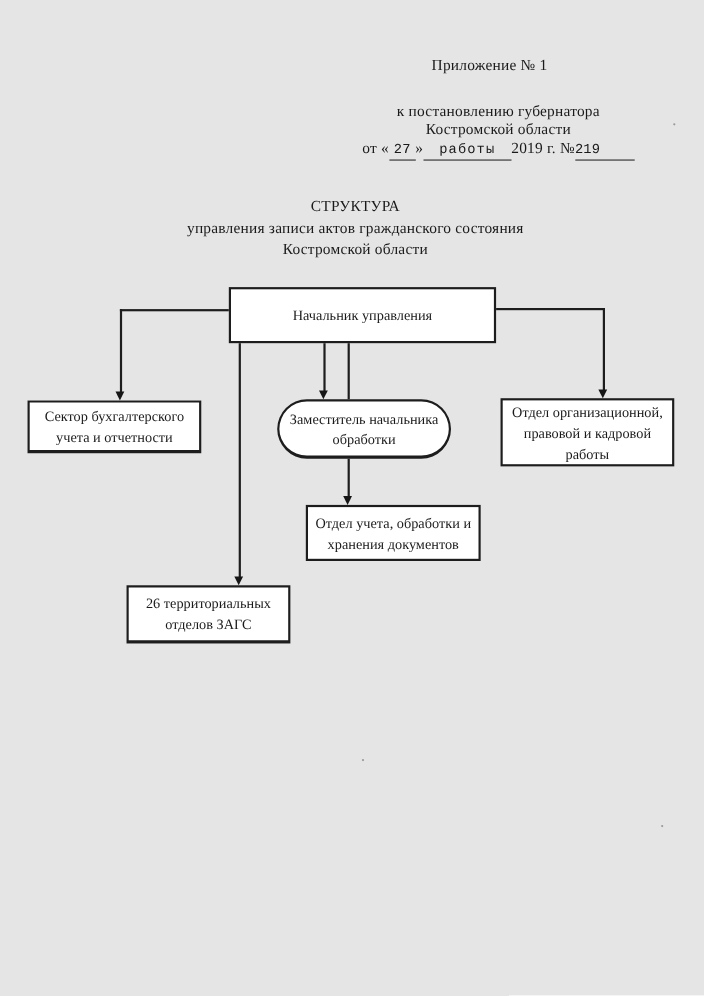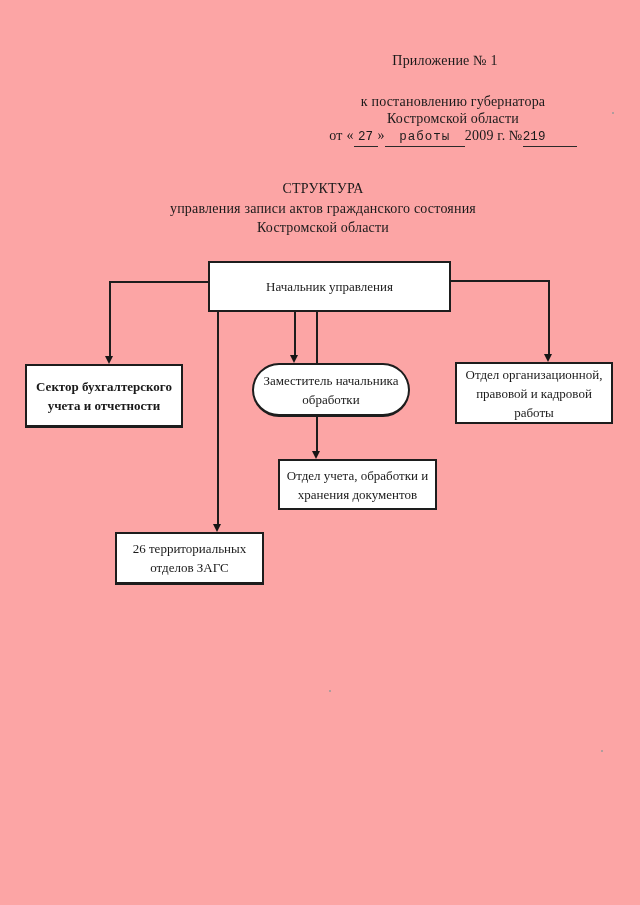--- a/index.html
+++ b/index.html
@@ -4,21 +4,21 @@
 <style>
   html, body {
     margin: 0;
     padding: 0;
     background: #ffffff;
   }
   .page {
     position: relative;
     width: 640px;
     height: 905px;
-    background: #fca5a5;
+    background: #e5e5e5;
     font-family: "Liberation Serif", "DejaVu Serif", serif;
     color: #1a1a1a;
     overflow: hidden;
   }
 
   
   .header-block {
     position: absolute;
     left: 322px;
     top: 53px;
@@ -70,21 +70,21 @@
     background: #ffffff;
     display: flex;
     flex-direction: column;
     justify-content: center;
     align-items: center;
     text-align: center;
     font-size: 13px;
     line-height: 19px;
   }
   #node-head        { left: 208px; top: 261px; width: 243px; height: 51px; }
-  #node-accounting  { left: 25px;  top: 364px; width: 158px; height: 64px; border-bottom-width: 3px; font-weight: bold; }
+  #node-accounting  { left: 25px;  top: 364px; width: 158px; height: 48px; border-bottom-width: 3px; }
   #node-deputy      { left: 252px; top: 363px; width: 158px; height: 54px; border-bottom-width: 3px; border-radius: 27px; }
   #node-org         { left: 455px; top: 362px; width: 158px; height: 62px; }
   #node-records     { left: 278px; top: 459px; width: 159px; height: 51px; }
   #node-territorial { left: 115px; top: 532px; width: 149px; height: 53px; border-bottom-width: 3px; }
 
   .hline, .vline {
     position: absolute;
     background: #1d1d1d;
   }
   #ln-left-h   { left: 109px; top: 281px; width: 99px;  height: 2px; }
@@ -124,21 +124,21 @@
 </style>
 </head>
 <body>
 
 <div class="page">
 
   <div class="header-block">
     <div class="appendix-line">Приложение № 1</div>
     <div class="decree-line">к постановлению губернатора</div>
     <div class="decree-line">Костромской области</div>
-    <div class="date-line"><span>от «</span><span class="fill fill-day">27</span><span>»</span><span class="fill fill-month">работы</span><span>2009 г. №</span><span class="fill fill-number">219</span></div>
+    <div class="date-line"><span>от «</span><span class="fill fill-day">27</span><span>»</span><span class="fill fill-month">работы</span><span>2019 г. №</span><span class="fill fill-number">219</span></div>
   </div>
 
   <div class="title-block">
     <div>СТРУКТУРА</div>
     <div>управления записи актов гражданского состояния</div>
     <div>Костромской области</div>
   </div>
 
   <div class="node" id="node-head">
     <div>Начальник управления</div>

